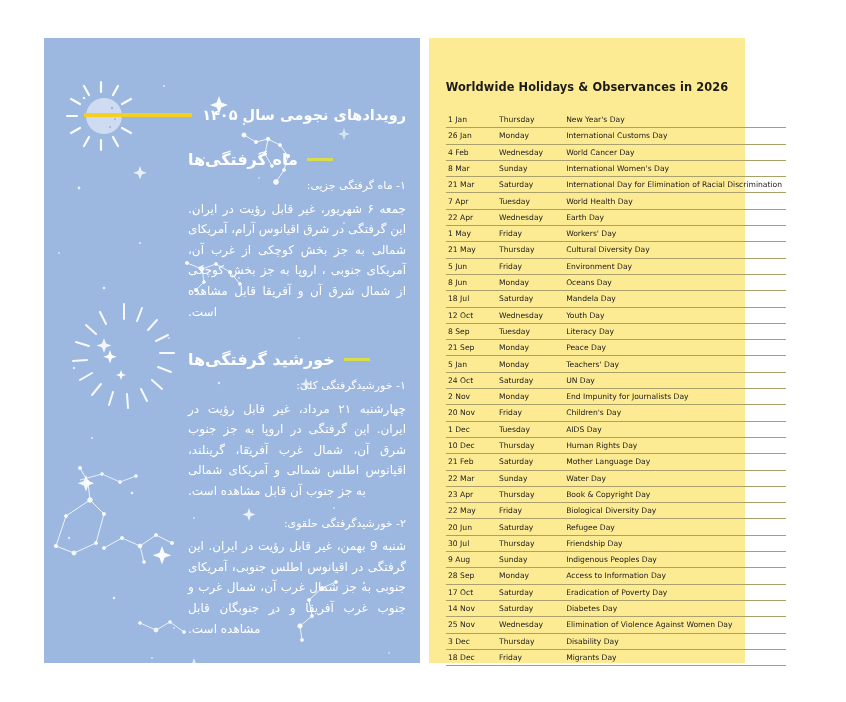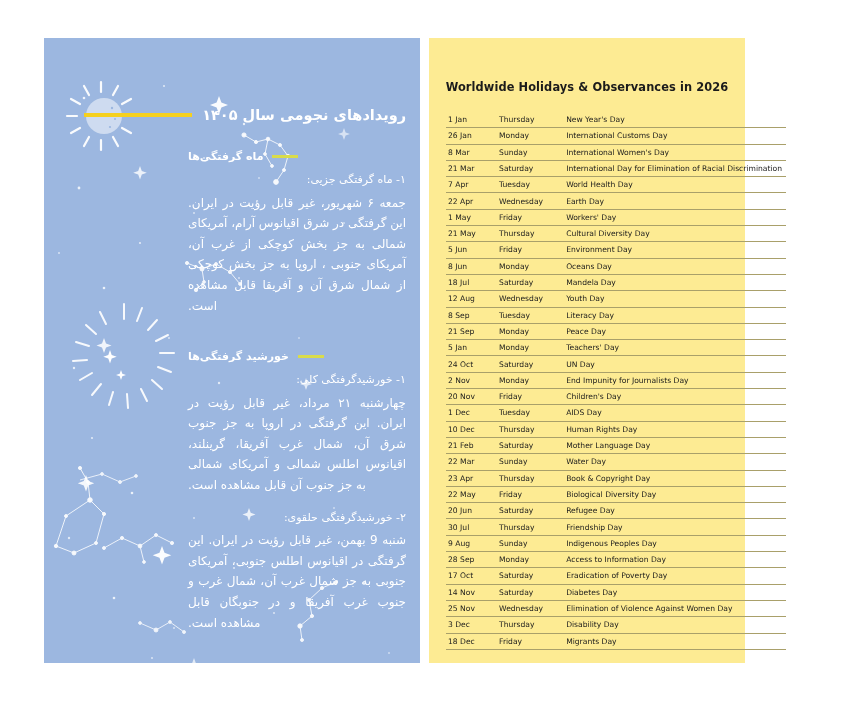--- a/index.html
+++ b/index.html
@@ -74,21 +74,21 @@
   .section-head-row {
     display: flex;
     align-items: center;
     justify-content: flex-start;
     flex-direction: row-reverse;
     gap: 9px;
     margin-bottom: 9px;
   }
   .section-head {
     color: #ffffff;
-    font-size: 11px;
+    font-size: 16px;
     font-weight: bold;
     white-space: nowrap;
   }
   .section-dash {
     width: 26px;
     height: 3px;
     background: #d9dc4b;
     flex: 0 0 auto;
   }
   .sub-head {
@@ -357,20 +357,25 @@
           <td class="col-date">1 Jan</td>
           <td class="col-day">Thursday</td>
           <td class="col-name">New Year's Day</td>
         </tr>
         <tr>
           <td class="col-date">26 Jan</td>
           <td class="col-day">Monday</td>
           <td class="col-name">International Customs Day</td>
         </tr>
         <tr>
+          <td class="col-date">4 Feb</td>
+          <td class="col-day">Wednesday</td>
+          <td class="col-name">World Cancer Day</td>
+        </tr>
+        <tr>
           <td class="col-date">8 Mar</td>
           <td class="col-day">Sunday</td>
           <td class="col-name">International Women's Day</td>
         </tr>
         <tr>
           <td class="col-date">21 Mar</td>
           <td class="col-day">Saturday</td>
           <td class="col-name">International Day for Elimination of Racial Discrimination</td>
         </tr>
         <tr>
@@ -402,21 +407,21 @@
           <td class="col-date">8 Jun</td>
           <td class="col-day">Monday</td>
           <td class="col-name">Oceans Day</td>
         </tr>
         <tr>
           <td class="col-date">18 Jul</td>
           <td class="col-day">Saturday</td>
           <td class="col-name">Mandela Day</td>
         </tr>
         <tr>
-          <td class="col-date">12 Aug</td>
+          <td class="col-date">12 Oct</td>
           <td class="col-day">Wednesday</td>
           <td class="col-name">Youth Day</td>
         </tr>
         <tr>
           <td class="col-date">8 Sep</td>
           <td class="col-day">Tuesday</td>
           <td class="col-name">Literacy Day</td>
         </tr>
         <tr>
           <td class="col-date">21 Sep</td>

